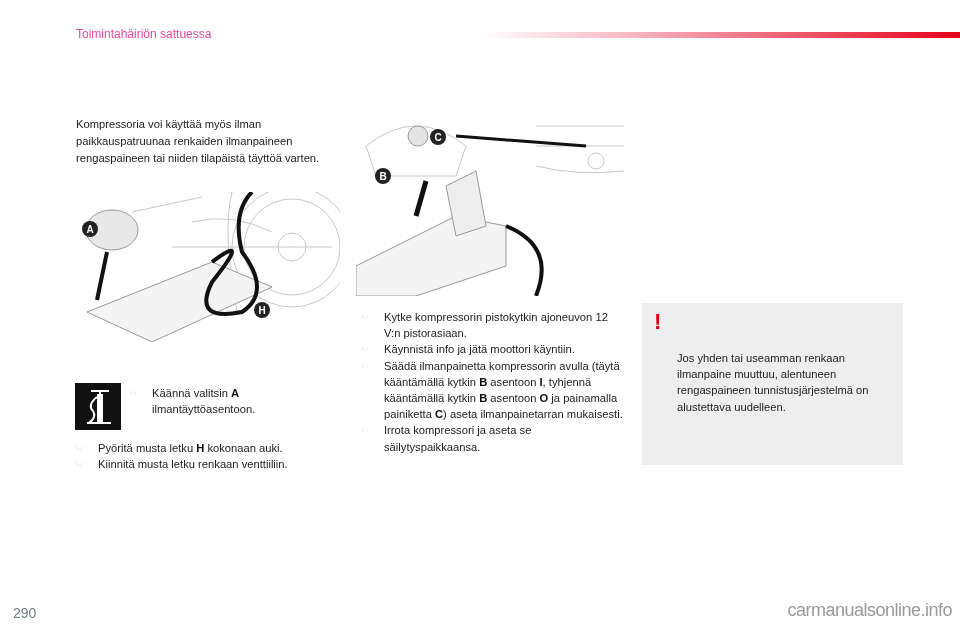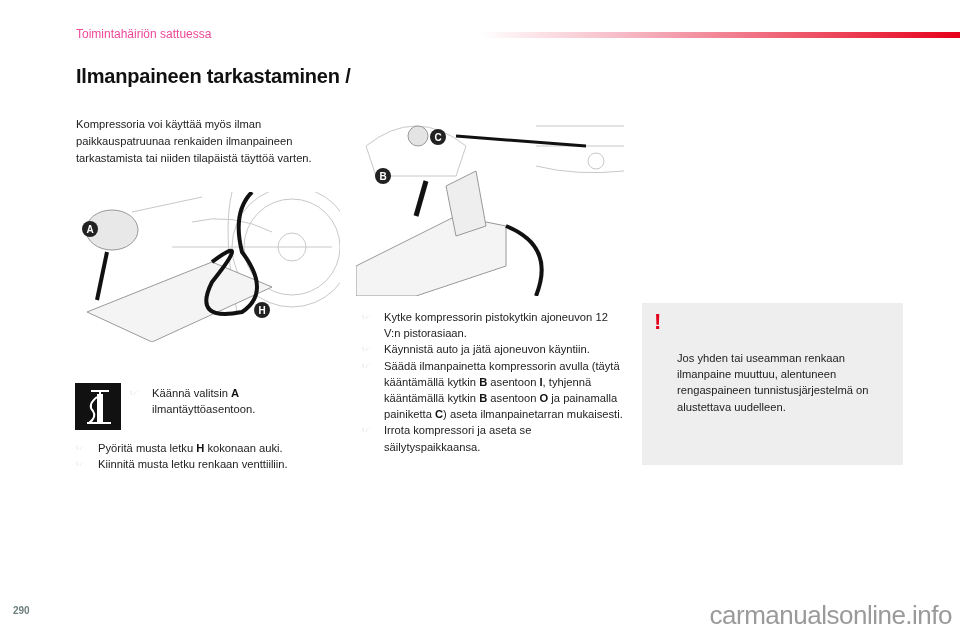--- a/index.html
+++ b/index.html
@@ -36,34 +36,33 @@
   .note {
     position: absolute; left: 642px; top: 303px; width: 261px; height: 162px; background: #eeeeee;
   }
   .note .warn {
     position: absolute; left: 12px; top: 6px; color: #e3001b; font-weight: bold; font-size: 22px; line-height: 26px;
   }
   .note .text {
     position: absolute; left: 35px; top: 11px; width: 220px; font-size: 11.2px; line-height: 16.2px; color: #222; margin-top: 36px;
   }
   b { font-weight: bold; color: #111; }
-  .page-num { position: absolute; left: 13px; top: 605px; font-size: 10px; color: #6f7f7f; font-weight: bold; }
-  .watermark { position: absolute; right: 8px; top: 600px; font-size: 26px; color: #9a9a9a; letter-spacing: -0.5px; }
+  .page-num { position: absolute; left: 13px; top: 605px; font-size: 14px; color: #6f7f7f; }
+  .watermark { position: absolute; right: 8px; top: 600px; font-size: 18px; color: #9a9a9a; letter-spacing: -0.5px; }
 </style>
 </head>
 <body>
 
 <div class="header-title">Toimintahäiriön sattuessa</div>
 <div class="header-bar"></div>
 
 <div class="page-title">
-  <div>Ilmanpaineen tarkastaminen /</div>
 </div>
 
-<div class="intro">Kompressoria voi käyttää myös ilman paikkauspatruunaa renkaiden ilmanpaineen tarkastamista tai niiden tilapäistä täyttöä varten.</div>
+<div class="intro">Kompressoria voi käyttää myös ilman paikkauspatruunaa renkaiden ilmanpaineen rengaspaineen tai niiden tilapäistä täyttöä varten.</div>
 
 <svg class="fig fig1" viewBox="0 0 268 150">
   <g fill="none" stroke="#c8c8c8" stroke-width="1">
     <circle cx="220" cy="55" r="60"></circle>
       <circle cx="220" cy="55" r="48"></circle>
       <circle cx="220" cy="55" r="14"></circle>
     <path d="M160 0 Q150 40 165 120"></path>
       <path d="M120 30 Q160 20 200 40"></path>
     <path d="M100 55 L260 55"></path>
       <path d="M60 20 L130 5"></path>
@@ -130,21 +129,21 @@
   </li>
 </ul>
 
 <ul class="bullets b-right">
   <li>
     <span class="hand">☞</span>
     <span>Kytke kompressorin pistokytkin ajoneuvon 12 V:n pistorasiaan.</span>
   </li>
   <li>
     <span class="hand">☞</span>
-    <span>Käynnistä auto ja jätä ajoneuvon käyntiin.</span>
+    <span>Käynnistä info ja jätä moottori käyntiin.</span>
   </li>
   <li>
     <span class="hand">☞</span>
     <span>Säädä ilmanpainetta kompressorin avulla (täytä kääntämällä kytkin </span><b>B</b><span> asentoon </span><b>I</b><span>, tyhjennä kääntämällä kytkin </span><b>B</b><span> asentoon </span><b>O</b><span> ja painamalla painiketta </span><b>C</b><span>) aseta ilmanpainetarran mukaisesti.</span>
   </li>
   <li>
     <span class="hand">☞</span>
     <span>Irrota kompressori ja aseta se säilytyspaikkaansa.</span>
   </li>
 </ul>

